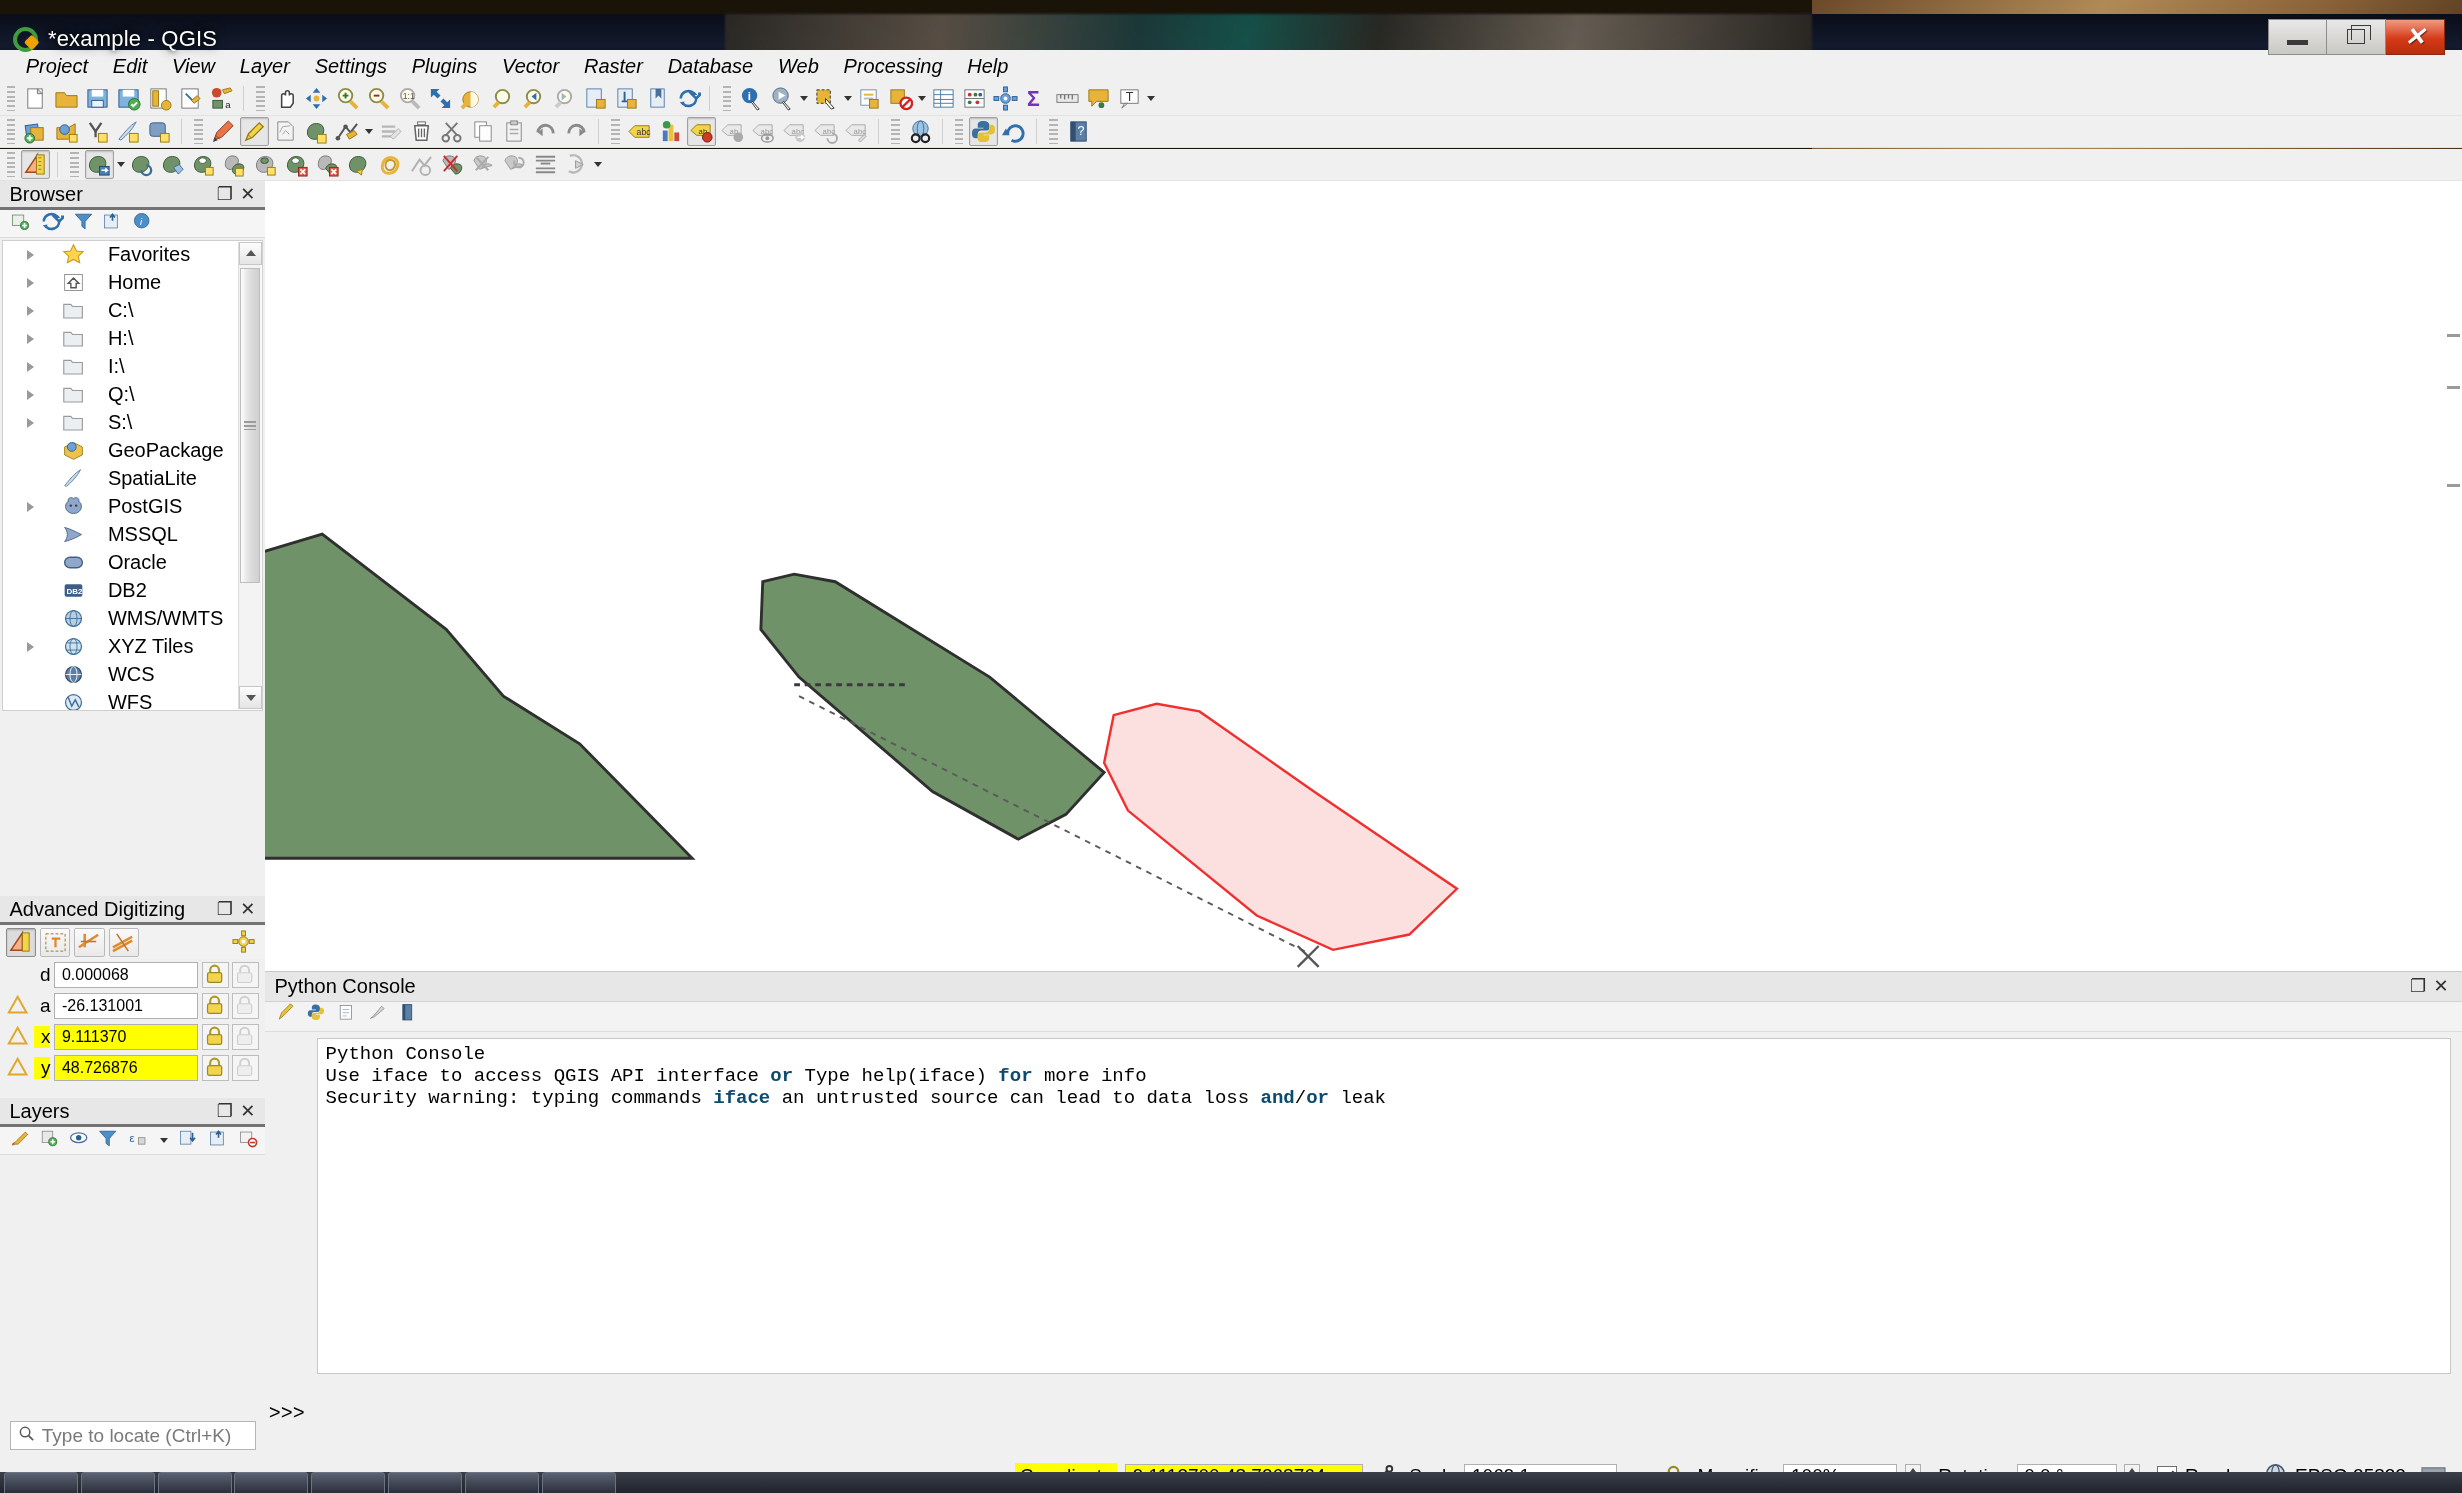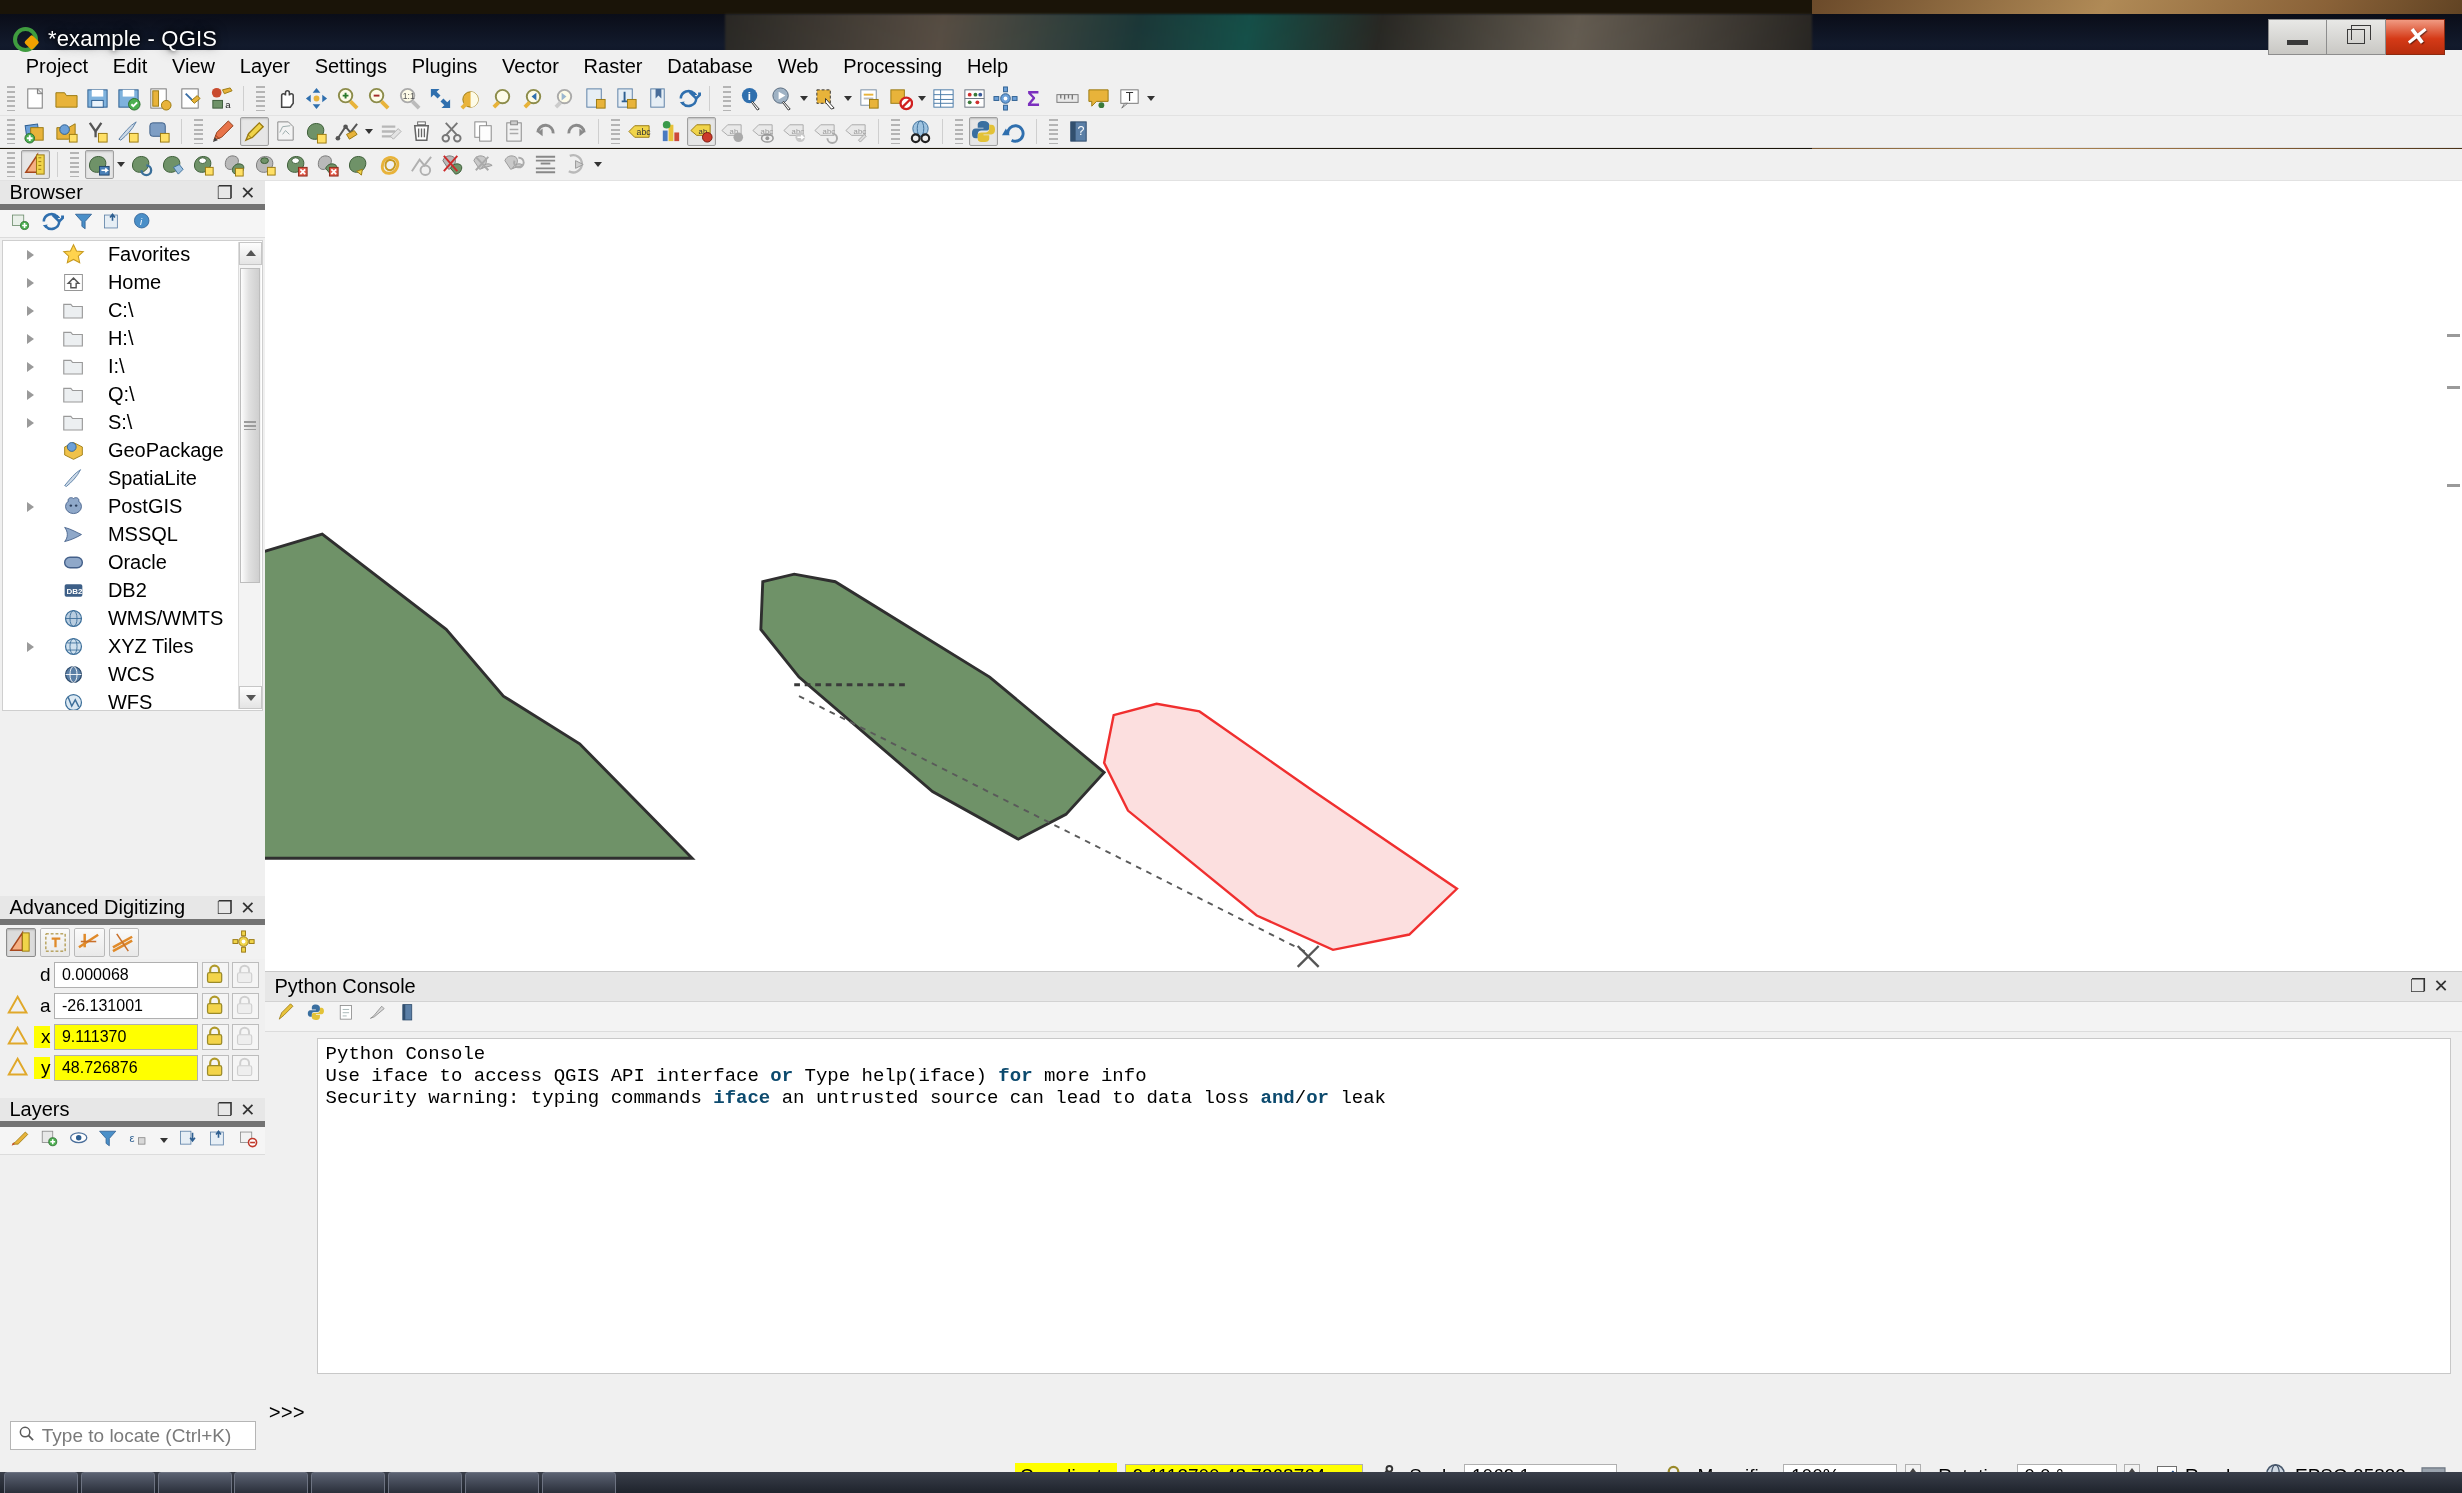--- a/index.html
+++ b/index.html
@@ -38,21 +38,21 @@
   .wmin i{display:block;width:21px;height:4.8px;background:#3a3a3a;margin-top:11.4px;}
   .wmax i{display:block;width:18px;height:15.3px;border:1.9px solid #3a3a3a;position:relative;}
   .wmax i:after{content:"";position:absolute;left:2.9px;top:-4.8px;width:18px;height:13.4px;
      border:1.9px solid #3a3a3a;border-bottom:none;}
   .wclose i{color:#fff;font-size:25px;font-weight:bold;line-height:1;
      text-shadow:1px 1px 1px rgba(0,0,0,.5);}
 
   
   #menubar{position:absolute;left:0;top:50px;width:2462px;height:32px;
      background:#f0f0f0;display:flex;align-items:center;padding-left:13.4px;gap:0;}
-  .menu-item{padding:3.8px 12.4px;font-size:20px;color:#000;}
+  .menu-item{padding:3.8px 12.4px;font-size:20px;color:#000;font-style:italic;}
 
   
   .toolbar-row{position:absolute;left:0;width:2462px;background:#f0f0f0;
      border-bottom:1px solid #e2e2e2;display:flex;align-items:center;}
   #tb1{top:82px;height:34px;}
   #tb2{top:116px;height:32px;}
   #tb3{top:149px;height:32px;}
   .tgrip{width:8.6px;height:25px;margin:0 4.8px 0 6.7px;
      background-image:repeating-linear-gradient(180deg,#9a9a9a 0 1.9px,transparent 1.9px 4.8px);
      background-size:1.9px 100%;background-repeat:repeat-x;background-position:1px 0;opacity:.7;}
@@ -64,21 +64,21 @@
   .tbtn svg{display:block;}
   .caret{width:12.4px;height:25px;display:flex;align-items:center;justify-content:center;}
   .caret:after{content:"";border-left:4.8px solid transparent;border-right:4.8px solid transparent;
      border-top:5.7px solid #333;}
 
   
   #body-area{position:absolute;left:0;top:181px;width:2462px;height:1278px;background:#efefef;}
 
   
   #leftdock{position:absolute;left:0;top:0;width:265px;height:1278px;background:#f0f0f0;}
-  .panel-title{height:29px;background:#e7e7e7;border-bottom:6px solid #737373;
+  .panel-title{height:29px;background:#e7e7e7;border-bottom:3px solid #737373;
      display:flex;align-items:center;padding:0 5.7px 0 9.5px;font-size:20px;}
   .panel-title .ptxt{flex:1;}
   .pt-btn{width:23px;height:21px;display:flex;align-items:center;justify-content:center;
      color:#333;font-size:18px;}
   .panel-tools{height:28px;background:#f5f5f5;border-bottom:1px solid #dcdcdc;
      display:flex;align-items:center;gap:8.6px;padding-left:9.5px;}
 
   #browser-panel{position:absolute;left:0;top:0;width:265px;height:530px;
      display:flex;flex-direction:column;}
   #browser-tree{flex:1;background:#fff;border:1px solid #cfcfcf;margin:1.9px 1.9px 0 1.9px;

